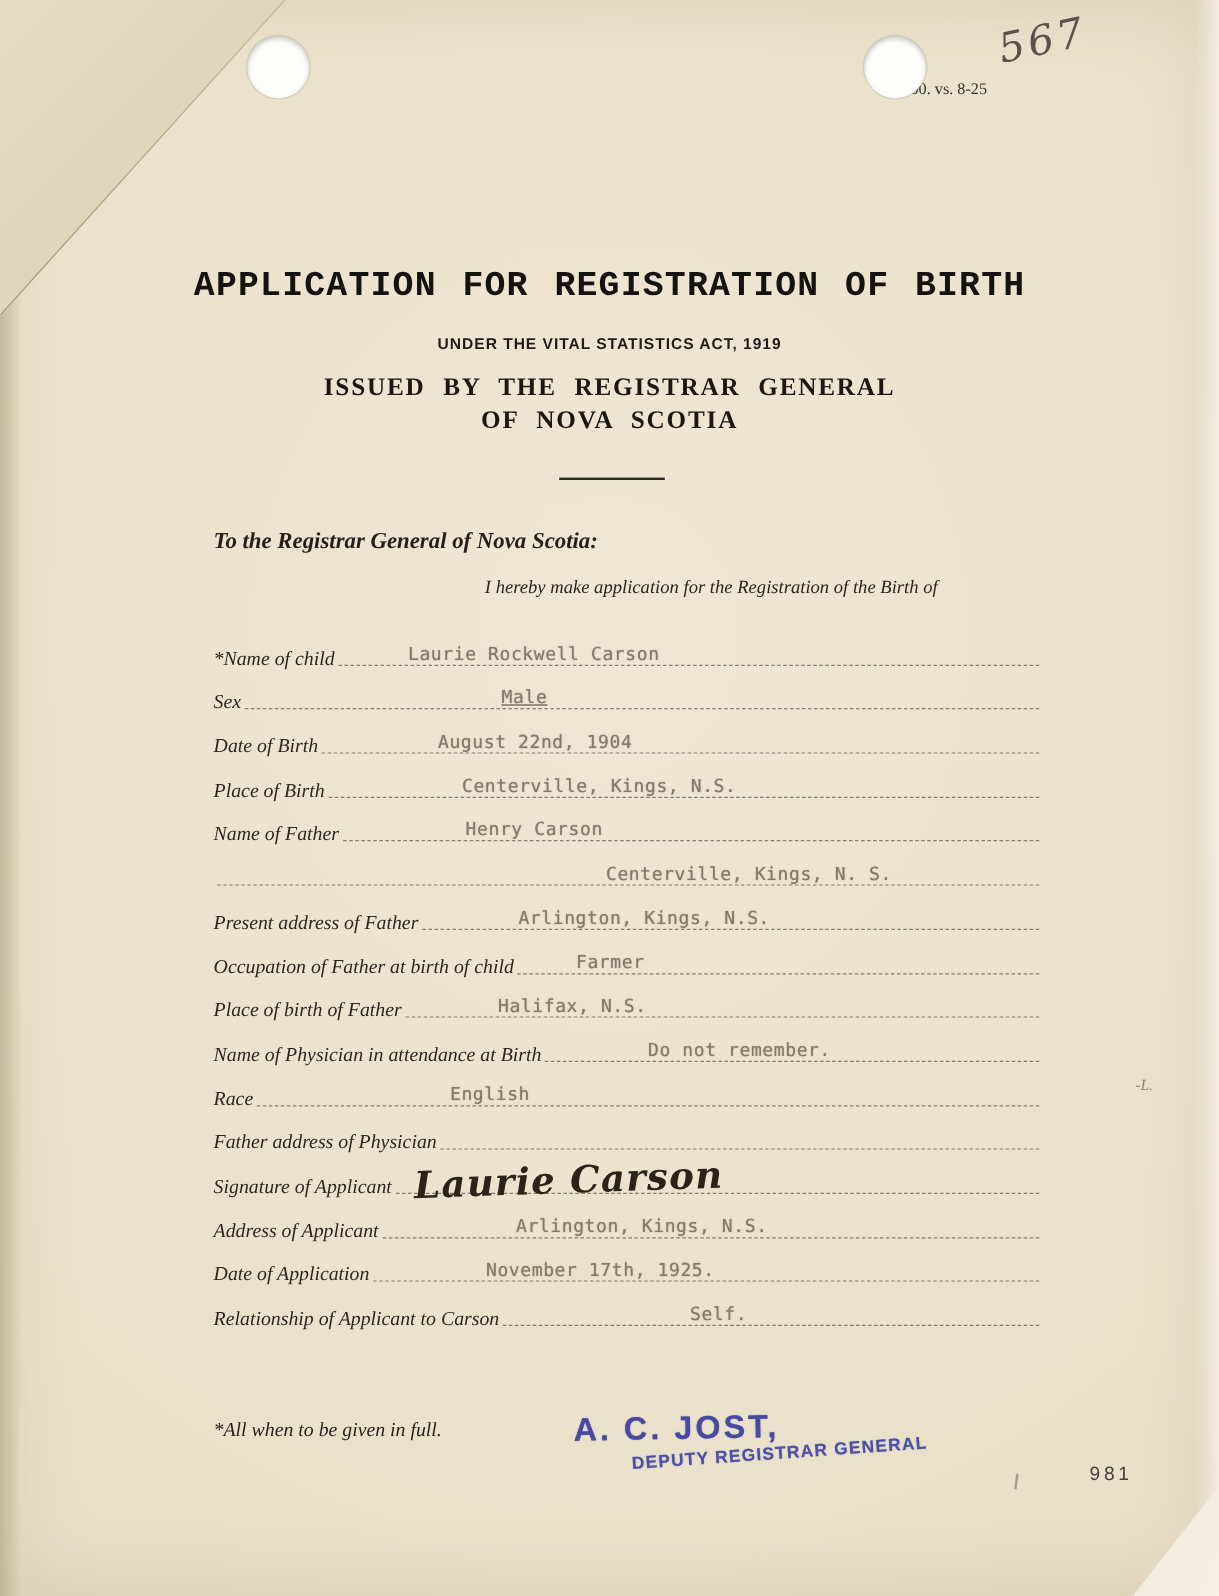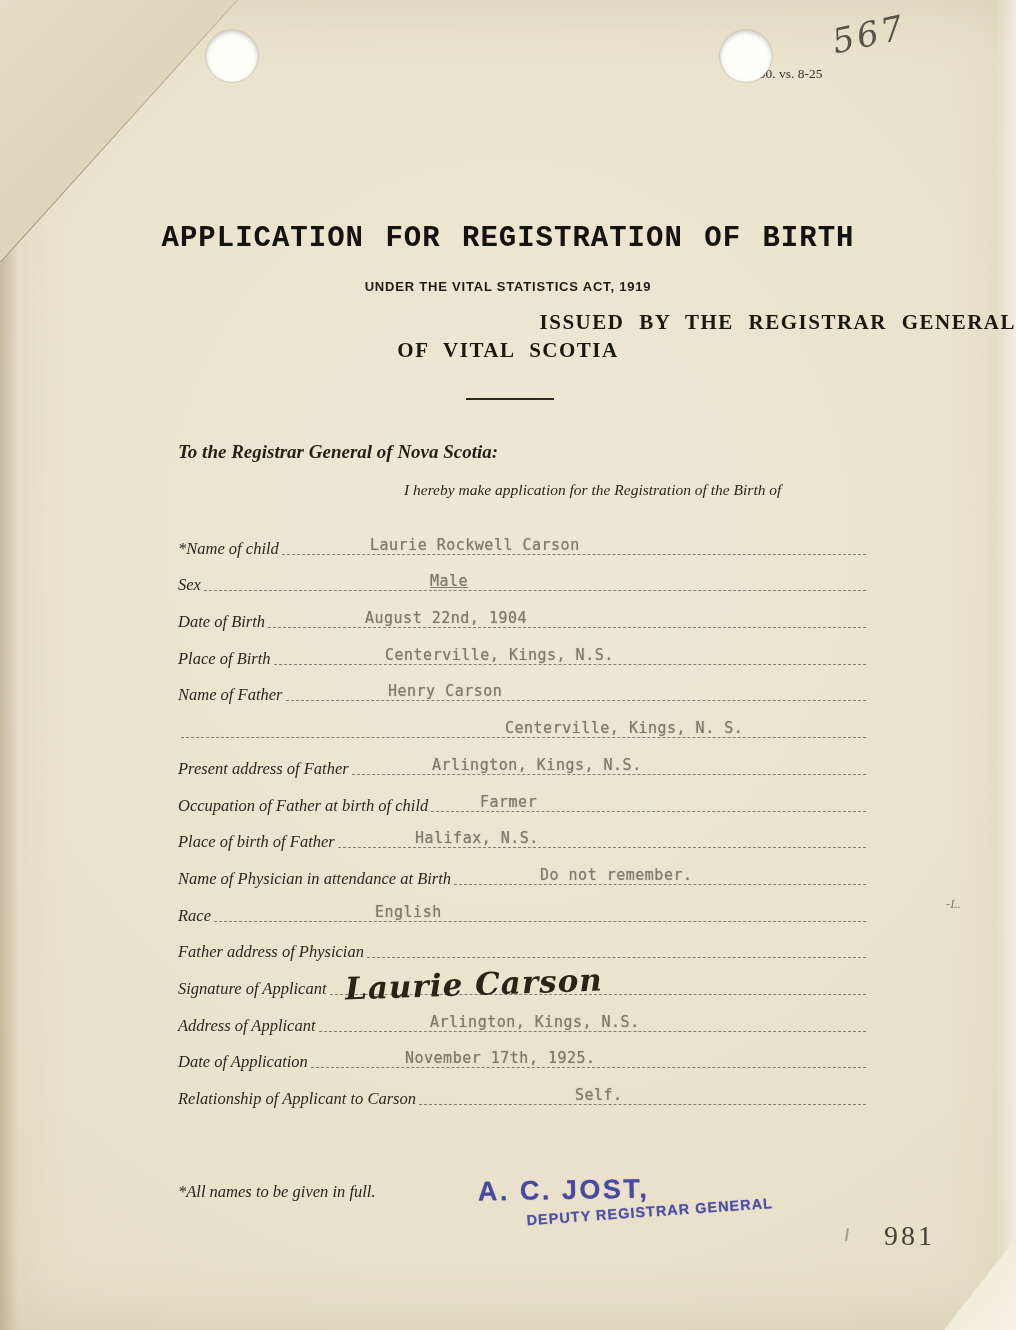--- a/index.html
+++ b/index.html
@@ -30,21 +30,21 @@
   .pencil-number{position:absolute;left:832px;top:14px;
     font-family:"DejaVu Serif", serif;font-style:italic;font-size:34px;
     color:#57534a;transform:rotate(-12deg);letter-spacing:3px;z-index:4;}
   .print-code{position:absolute;left:752px;top:66px;font-size:13.5px;color:#33302a;z-index:3;}
   .doc-title{position:absolute;left:0;right:0;top:222px;text-align:center;
     font-family:Liberation Mono, monospace;font-weight:bold;font-size:29px;
     letter-spacing:1px;word-spacing:3px;color:#15130f;}
   .doc-subtitle{position:absolute;left:0;right:0;top:279px;text-align:center;
     font-family:"Liberation Sans", sans-serif;font-weight:bold;font-size:13px;
     letter-spacing:.8px;color:#1f1c16;}
-  .issued-line1{position:absolute;left:0;right:0;top:310px;text-align:right;
+  .issued-line1{position:absolute;left:0;right:0;top:310px;text-align:center;
     font-weight:bold;font-size:21px;letter-spacing:1.5px;word-spacing:8px;color:#1b1812;}
   .issued-line2{position:absolute;left:0;right:0;top:338px;text-align:center;
     font-weight:bold;font-size:21px;letter-spacing:1.5px;word-spacing:8px;color:#1b1812;}
   .divider{position:absolute;left:466px;top:398px;width:88px;border-top:2px solid #2c2822;}
   .salutation{position:absolute;left:178px;top:441px;font-style:italic;font-weight:600;
     font-size:19px;color:#241f18;}
   .application-line{position:absolute;left:404px;top:481px;font-style:italic;
     font-size:15.5px;color:#2a251d;}
   .fields{position:absolute;left:178px;top:525px;width:688px;}
   .field-row{position:relative;display:flex;align-items:flex-end;height:36.7px;}
@@ -60,22 +60,22 @@
     letter-spacing:1px;bottom:0;}
   .footnote{position:absolute;left:178px;top:1182px;font-style:italic;
     font-size:16.5px;color:#241f18;}
   .stamp{position:absolute;left:478px;top:1174px;transform:rotate(-1deg);z-index:4;}
   .stamp-name{font-family:"Liberation Sans", sans-serif;font-weight:bold;
     font-size:27px;letter-spacing:2.5px;color:#474a9e;
     text-shadow:0 0 1px rgba(71,74,158,.7);}
   .stamp-title{font-family:"Liberation Sans", sans-serif;font-weight:bold;
     font-size:14.5px;letter-spacing:1px;color:#4d50a4;margin-left:48px;margin-top:-1px;
     transform:rotate(-3deg);text-shadow:0 0 1px rgba(77,80,164,.6);}
-  .page-stamp{position:absolute;left:884px;top:1220px;
-    font-family:Liberation Serif, serif;font-size:28px;
+  .page-stamp{position:absolute;left:908px;top:1220px;
+    font-family:Liberation Sans, sans-serif;font-size:16px;
     letter-spacing:3px;color:#45403a;}
   .tick-mark{position:absolute;left:846px;top:1228px;width:2px;height:13px;
     background:#6a645a;opacity:.55;transform:rotate(8deg);}
   .margin-mark{position:absolute;left:946px;top:896px;font-size:13px;
     font-style:italic;color:#8b8473;}
 </style>
 </head>
 <body>
 
 <div class="page">
@@ -87,36 +87,36 @@
   <div class="corner-tear"></div>
 
   <div class="print-code">000. vs. 8-25</div>
   <div class="hole left"></div>
   <div class="hole right"></div>
   <div class="pencil-number">567</div>
 
   <div class="doc-title">APPLICATION FOR REGISTRATION OF BIRTH</div>
   <div class="doc-subtitle">UNDER THE VITAL STATISTICS ACT, 1919</div>
   <div class="issued-line1">ISSUED BY THE REGISTRAR GENERAL</div>
-  <div class="issued-line2">OF VITAL SCOTIA</div>
+  <div class="issued-line2">OF NOVA SCOTIA</div>
   <div class="divider"></div>
 
   <div class="salutation">To the Registrar General of Nova Scotia:</div>
   <div class="application-line">I hereby make application for the Registration of the Birth of</div>
 
   <div class="fields">
       <div class="field-row">
         <span class="field-label">*Name of child</span>
         <span class="dotted-line"></span>
-        <span class="field-value typed" style="left: 162px; margin-left: 30px;">Laurie Rockwell Carson</span>
+        <span class="field-value typed" style="left: 162px;">Laurie Rockwell Carson</span>
       </div>
       <div class="field-row">
         <span class="field-label">Sex</span>
         <span class="dotted-line"></span>
-        <span class="field-value typed" style="left: 252px; text-decoration: underline;">Male</span>
+        <span class="field-value typed" style="left: 240px; text-decoration: underline;">Male</span>
       </div>
       <div class="field-row">
         <span class="field-label">Date of Birth</span>
         <span class="dotted-line"></span>
         <span class="field-value typed" style="left: 187px;">August 22nd, 1904</span>
       </div>
       <div class="field-row">
         <span class="field-label">Place of Birth</span>
         <span class="dotted-line"></span>
         <span class="field-value typed" style="left: 207px;">Centerville, Kings, N.S.</span>
@@ -175,21 +175,21 @@
         <span class="dotted-line"></span>
         <span class="field-value typed" style="left: 227px;">November 17th, 1925.</span>
       </div>
       <div class="field-row">
         <span class="field-label">Relationship of Applicant to Carson</span>
         <span class="dotted-line"></span>
         <span class="field-value typed" style="left: 397px;">Self.</span>
       </div>
     </div>
 
-  <div class="footnote">*All names to be given in full.</div>
+  <div class="footnote">*All when to be given in full.</div>
 
   <div class="stamp">
     <div class="stamp-name">A. C. JOST,</div>
     <div class="stamp-title">DEPUTY REGISTRAR GENERAL</div>
   </div>
 
   <div class="tick-mark"></div>
   <div class="page-stamp">981</div>
   <div class="margin-mark">-L.</div>
 

